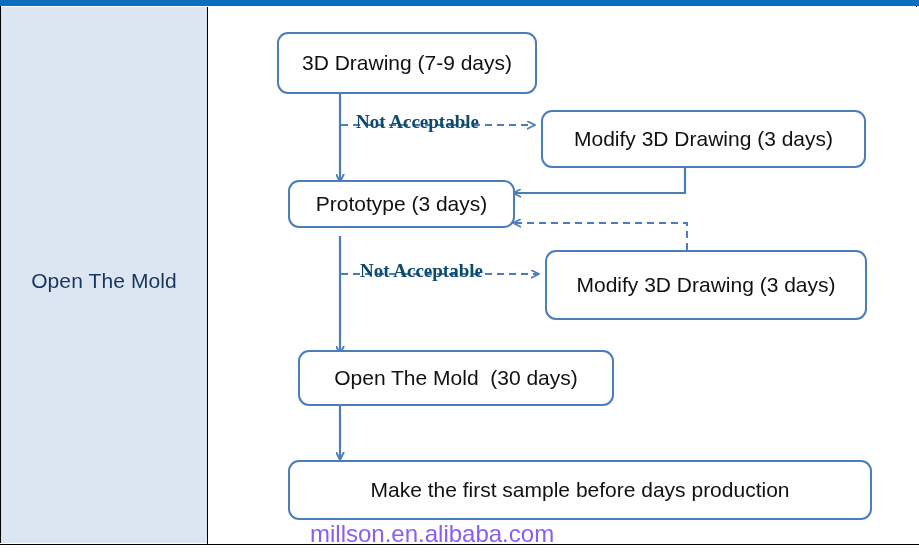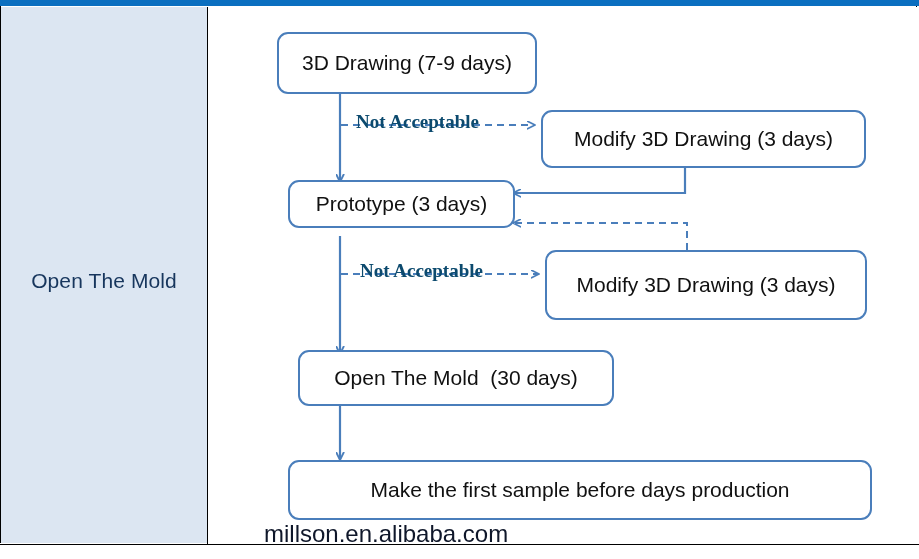--- a/index.html
+++ b/index.html
@@ -101,25 +101,25 @@
     font-size: 19px;
     color: #0c4a6e;
     white-space: nowrap;
     font-weight: bold;
   }
   #watermark {
     position: absolute;
     left: 0; top: 513px;
     width: 709px;
     text-align: left;
-    padding-left: 56px;
+    padding-left: 102px;
     box-sizing: border-box;
     font-family: "Liberation Sans", sans-serif;
     font-size: 24px;
-    color: #0f172a;
+    color: #8b5cf6;
     white-space: nowrap;
   }
 </style>
 </head>
 <body>
 
 <div id="root">
 
   <div id="top-bar"></div>
   <div id="outer-frame"></div>

